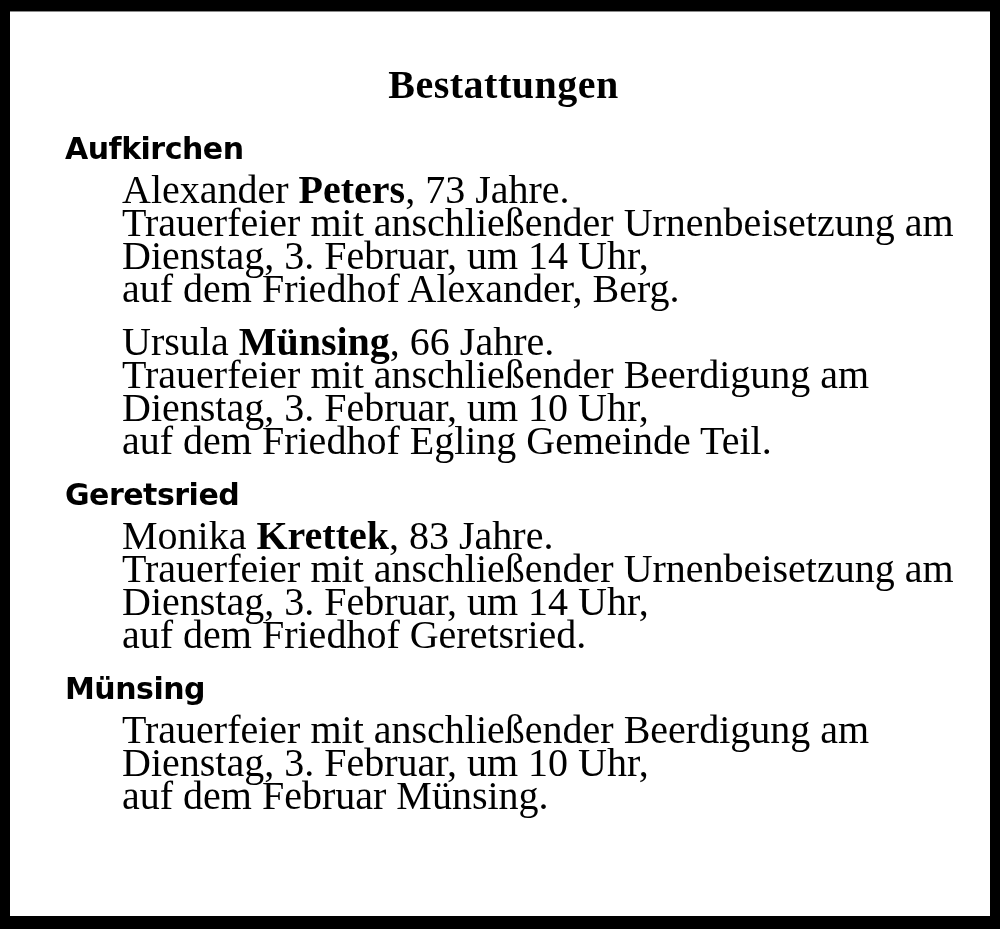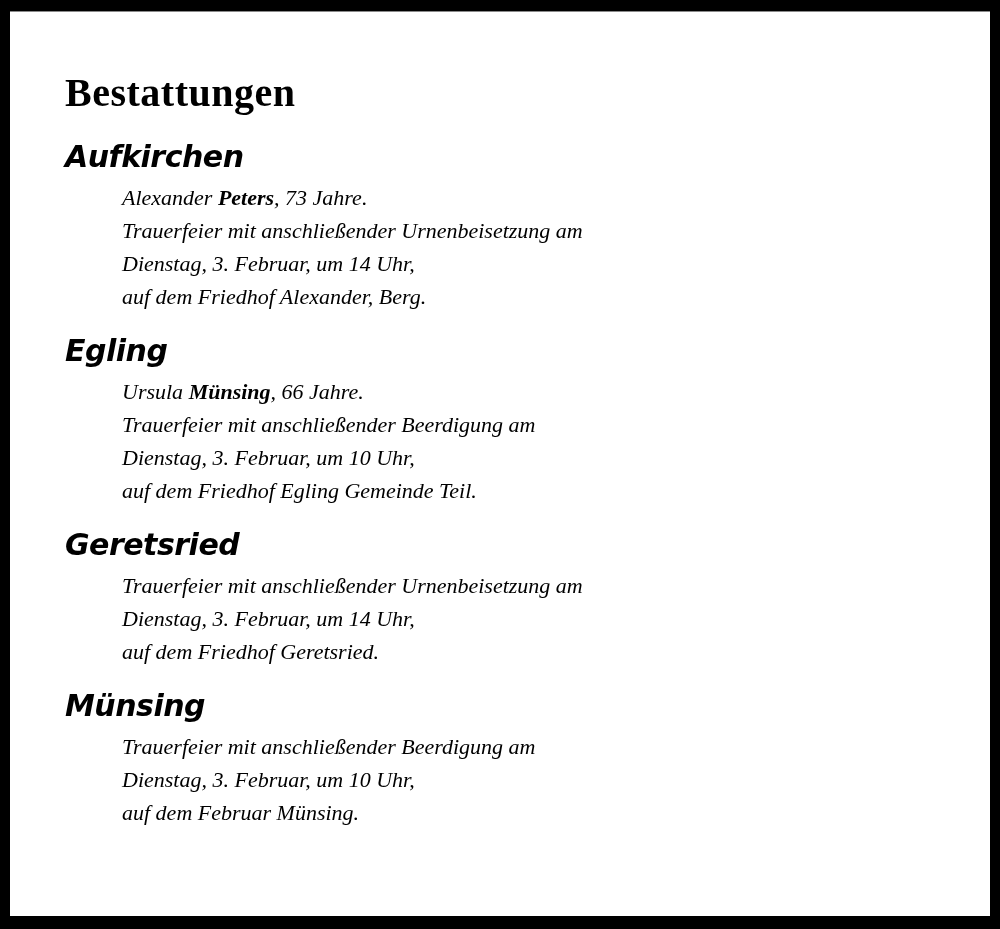--- a/index.html
+++ b/index.html
@@ -21,44 +21,43 @@
     background: #ffffff;
     border-style: solid;
     border-color: #000000;
     border-width: 11px 10px 13px 10px;
     box-shadow: inset 0 1px 0 #8a8a8a;
   }
   .content {
     padding: 42px 48px 0 55px;
   }
   h1.page-title {
-    margin: 16px 0 22px 0;
-    text-align: left;
+    margin: 8px 0 22px 0;
+    text-align: center;
     font-family: "Liberation Serif", serif;
     font-weight: bold;
     font-size: 40px;
     line-height: 48px;
     letter-spacing: 0.5px;
   }
   section.entry {
     margin: 0 0 20px 0;
-    font-style: italic;
   }
   h2.location {
     margin: 0 0 6px 0;
     font-family: "DejaVu Sans", sans-serif;
     font-weight: bold;
     font-size: 30px;
     line-height: 36px;
     letter-spacing: -0.5px;
   }
   .entry-body {
     margin-left: 57px;
     font-family: "Liberation Serif", serif;
-    font-size: 22px;
+    font-size: 40px;
     line-height: 33px;
   }
   .entry-body p {
     margin: 0;
     white-space: nowrap;
   }
   .entry-body strong {
     font-weight: bold;
   }
 </style>
@@ -74,32 +73,32 @@
       <h2 class="location">Aufkirchen</h2>
       <div class="entry-body">
         <p><span>Alexander </span><strong>Peters</strong><span>, 73 Jahre.</span></p>
         <p>Trauerfeier mit anschließender Urnenbeisetzung am</p>
         <p>Dienstag, 3. Februar, um 14 Uhr,</p>
         <p>auf dem Friedhof Alexander, Berg.</p>
       </div>
     </section>
 
     <section class="entry">
-      <h2 class="location">Egling</h2>
       <div class="entry-body">
         <p><span>Ursula </span><strong>Münsing</strong><span>, 66 Jahre.</span></p>
         <p>Trauerfeier mit anschließender Beerdigung am</p>
         <p>Dienstag, 3. Februar, um 10 Uhr,</p>
         <p>auf dem Friedhof Egling Gemeinde Teil.</p>
       </div>
     </section>
 
     <section class="entry">
       <h2 class="location">Geretsried</h2>
       <div class="entry-body">
+        <p><span>Monika </span><strong>Krettek</strong><span>, 83 Jahre.</span></p>
         <p>Trauerfeier mit anschließender Urnenbeisetzung am</p>
         <p>Dienstag, 3. Februar, um 14 Uhr,</p>
         <p>auf dem Friedhof Geretsried.</p>
       </div>
     </section>
 
     <section class="entry">
       <h2 class="location">Münsing</h2>
       <div class="entry-body">
         <p>Trauerfeier mit anschließender Beerdigung am</p>

